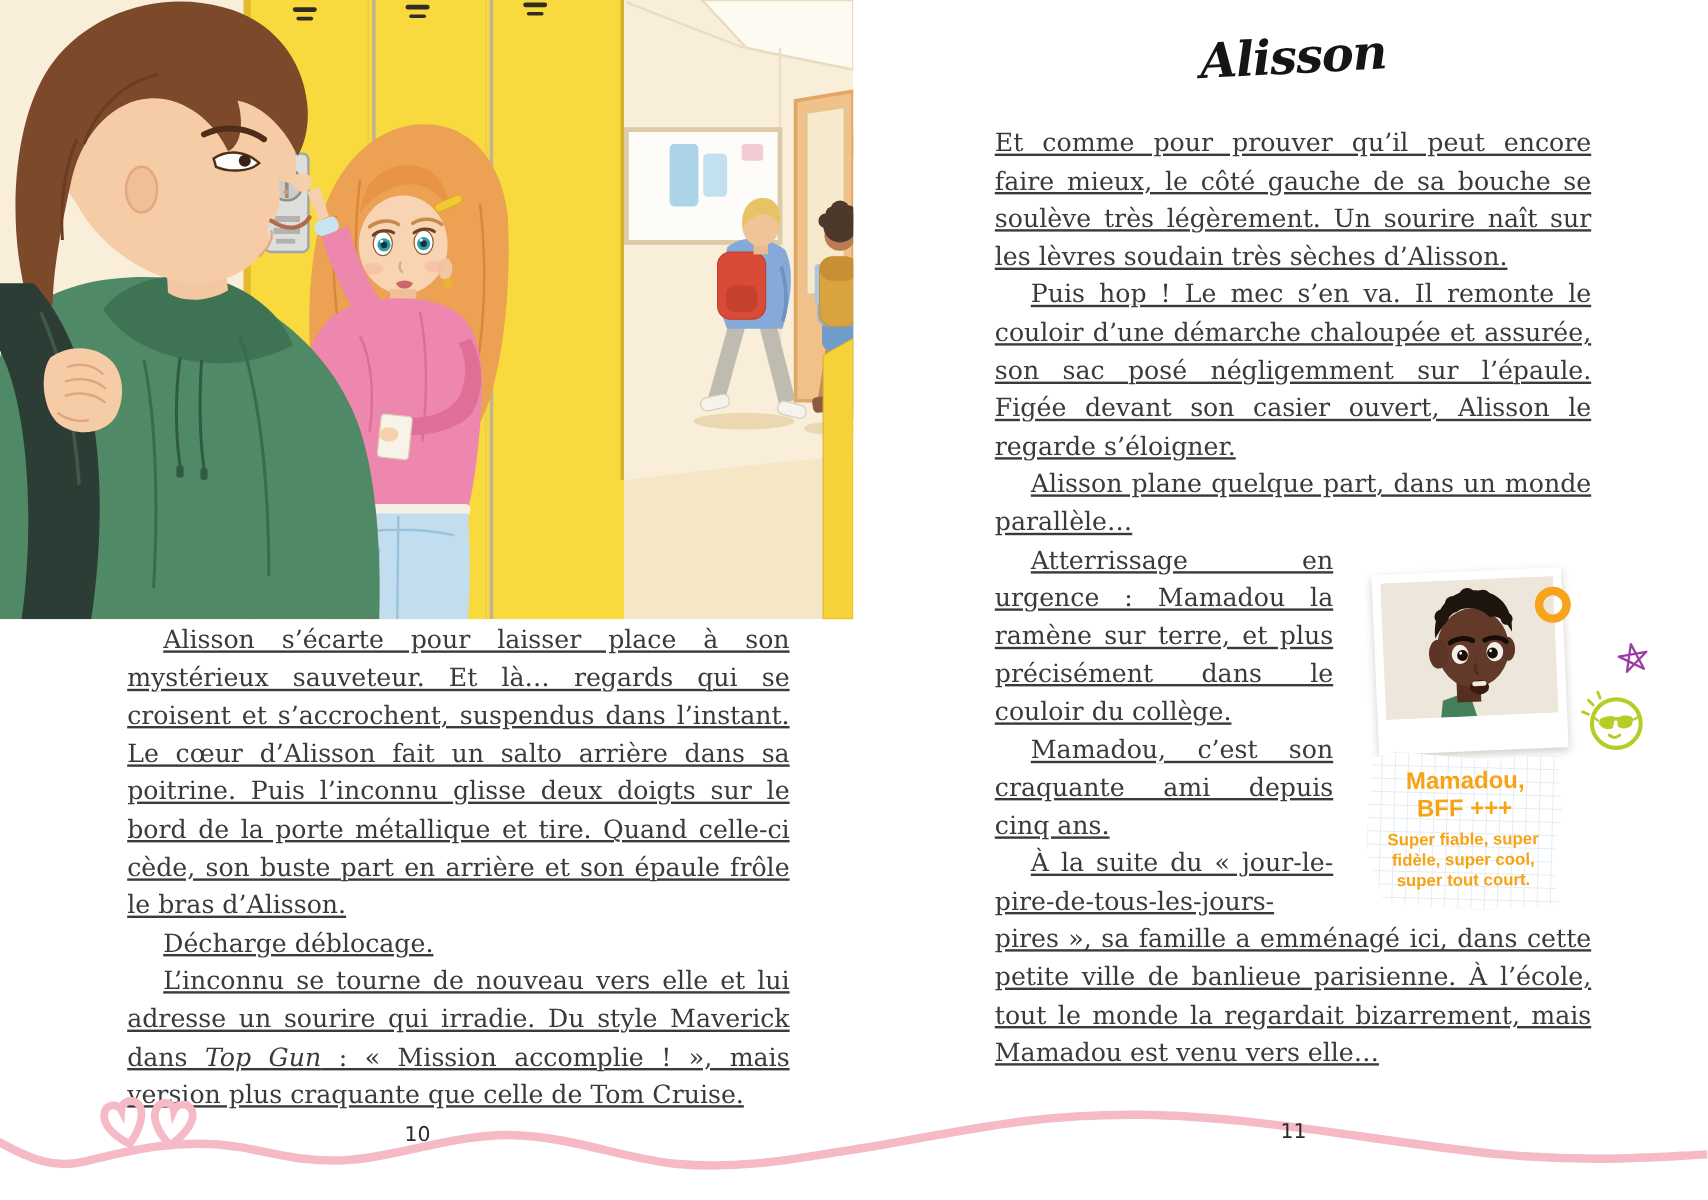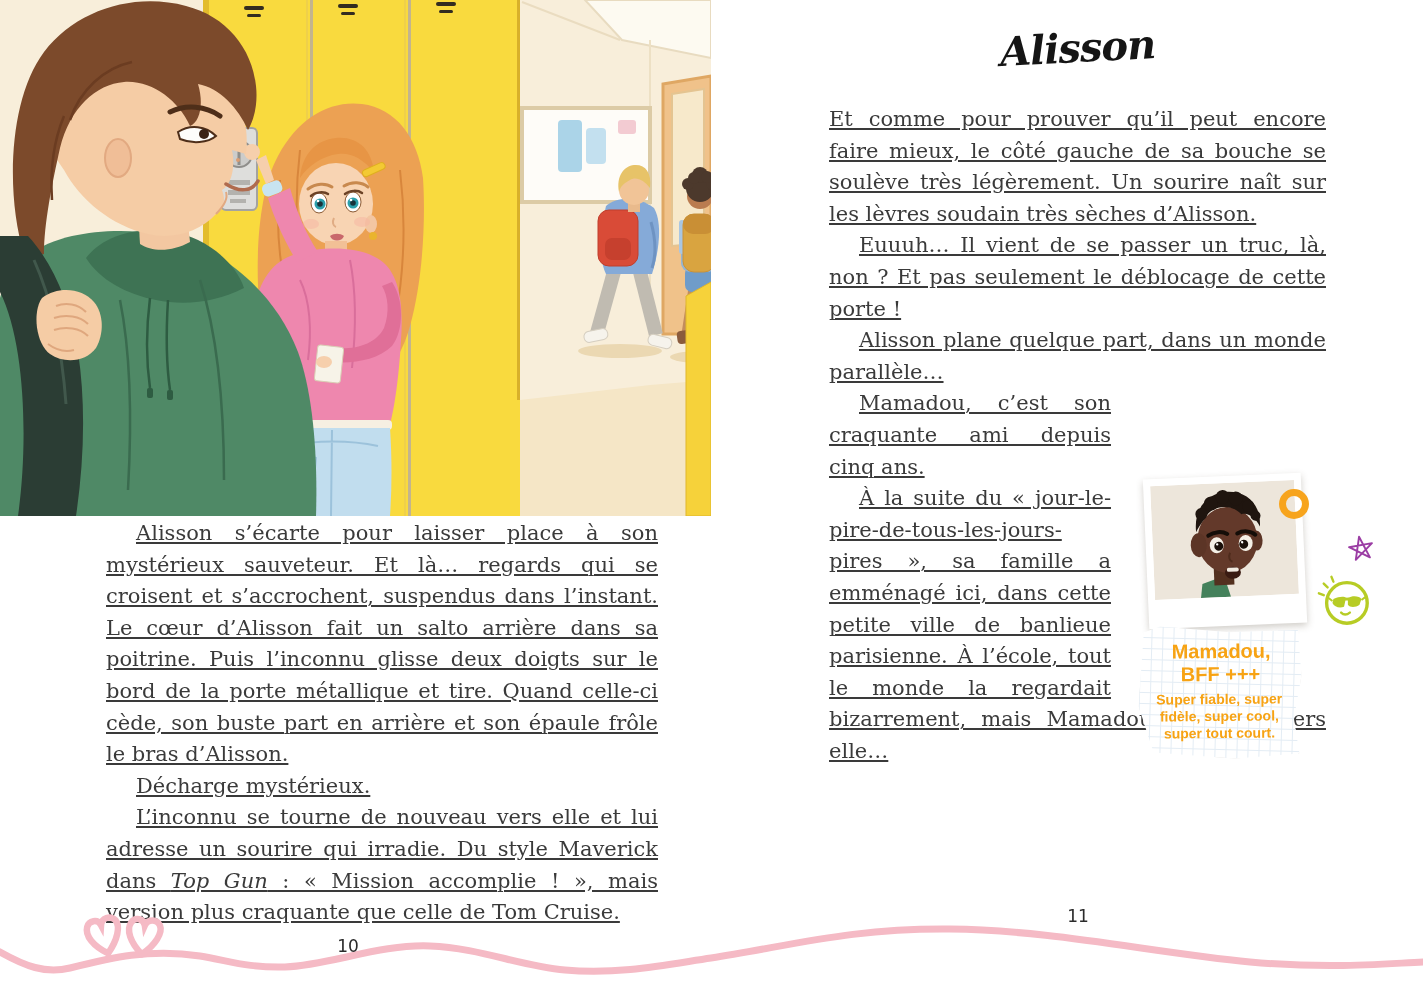--- a/index.html
+++ b/index.html
@@ -38,21 +38,21 @@
   .note-body{margin-top:5px;font-size:14px;font-weight:bold;line-height:17px;transform:rotate(-2deg);
              padding:0 6px;}
   
   .star-doodle{position:absolute;left:1347px;top:534px;}
   .smiley-doodle{position:absolute;left:1316px;top:572px;}
   
   .wave{position:absolute;left:0;top:900px;}
   .pagenum{position:absolute;width:28px;text-align:center;font-family:"DejaVu Sans",sans-serif;
            font-size:17px;color:#2b2b2b;}
   .pagenum.left{left:334px;top:936px;}
-  .pagenum.right{left:1064px;top:906px;}
+  .pagenum.right{left:1064px;top:933px;}
   
   .illustration{position:absolute;left:0;top:0;width:711px;height:516px;}
 </style>
 </head>
 <body>
 
 <div class="spread">
 
   <svg class="illustration" viewBox="0 0 711 516" width="711" height="516">
 
@@ -224,31 +224,32 @@
       <path d="M216,214 C224,206 228,198 226,192" stroke="#E2A981" stroke-width="2" fill="none"></path>
       <path d="M28,236 C52,262 70,302 78,352 C86,404 84,462 76,516 L18,516 C28,446 26,344 0,292 L0,236 Z" fill="#2B3D34"></path>
       <path d="M34,260 C52,300 62,350 66,404" stroke="#41584C" stroke-width="3" fill="none"></path>
       <path d="M42,298 C58,286 82,288 94,302 C104,314 104,334 96,348 C86,362 64,364 50,354 C36,344 32,312 42,298 Z" fill="#F5CCA5"></path>
       <path d="M56,306 C66,302 78,304 86,312 M54,318 C66,314 80,316 88,324 M54,330 C66,326 80,328 88,336 M48,344 C56,350 66,352 74,350" stroke="#DFA77E" stroke-width="2" fill="none"></path>
     </g>
   </svg>
 
   <div class="lp-text">
     <p class="para">Alisson s’écarte pour laisser place à son mystérieux sauveteur. Et là… regards qui se croisent et s’accrochent, suspendus dans l’instant. Le cœur d’Alisson fait un salto arrière dans sa poitrine. Puis l’inconnu glisse deux doigts sur le bord de la porte métallique et tire. Quand celle-ci cède, son buste part en arrière et son épaule frôle le bras d’Alisson.</p>
-    <p class="para">Décharge mystérieux.</p>
+    <p class="para">Décharge déblocage.</p>
     <p class="para"><span>L’inconnu se tourne de nouveau vers elle et lui adresse un sourire qui irradie. Du style Maverick dans </span><span class="ital">Top Gun</span><span>&nbsp;: «&nbsp;Mission accomplie&nbsp;!&nbsp;», mais version plus craquante que celle de Tom Cruise.</span></p>
   </div>
 
   <div class="rp-title">Alisson</div>
 
   <div class="rp-text">
     <p class="para noindent">Et comme pour prouver qu’il peut encore faire mieux, le côté gauche de sa bouche se soulève très légèrement. Un sourire naît sur les lèvres soudain très sèches d’Alisson.</p>
-    <p class="para">Euuuh… Il vient de se passer un truc, là, non&nbsp;? Et pas seulement le déblocage de cette porte&nbsp;!</p>
+    <p class="para">Puis hop&nbsp;! Le mec s’en va. Il remonte le couloir d’une démarche chaloupée et assurée, son sac posé négligemment sur l’épaule. Figée devant son casier ouvert, Alisson le regarde s’éloigner.</p>
     <p class="para">Alisson plane quelque part, dans un monde parallèle…</p>
     <div class="media-spacer"></div>
+    <p class="para">Atterrissage en urgence&nbsp;: Mamadou la ramène sur terre, et plus précisément dans le couloir du collège.</p>
     <p class="para">Mamadou, c’est son craquante ami depuis cinq ans.</p>
     <p class="para">À la suite du «&nbsp;jour-le-pire-de-tous-les-jours-pires&nbsp;», sa famille a emménagé ici, dans cette petite ville de banlieue parisienne. À l’école, tout le monde la regardait bizarrement, mais Mamadou est venu vers elle…</p>
   </div>
 
   <div class="polaroid">
     <svg viewBox="0 0 144 114" width="144" height="114">
       <rect width="144" height="114" fill="#EDE6DB"></rect>
       <polygon points="48,100 70,93 76,114 46,114" fill="#44815B"></polygon>
       <rect x="60" y="84" width="20" height="18" fill="#53301F"></rect>
       <ellipse cx="75" cy="57" rx="30" ry="33" fill="#63392A"></ellipse>

